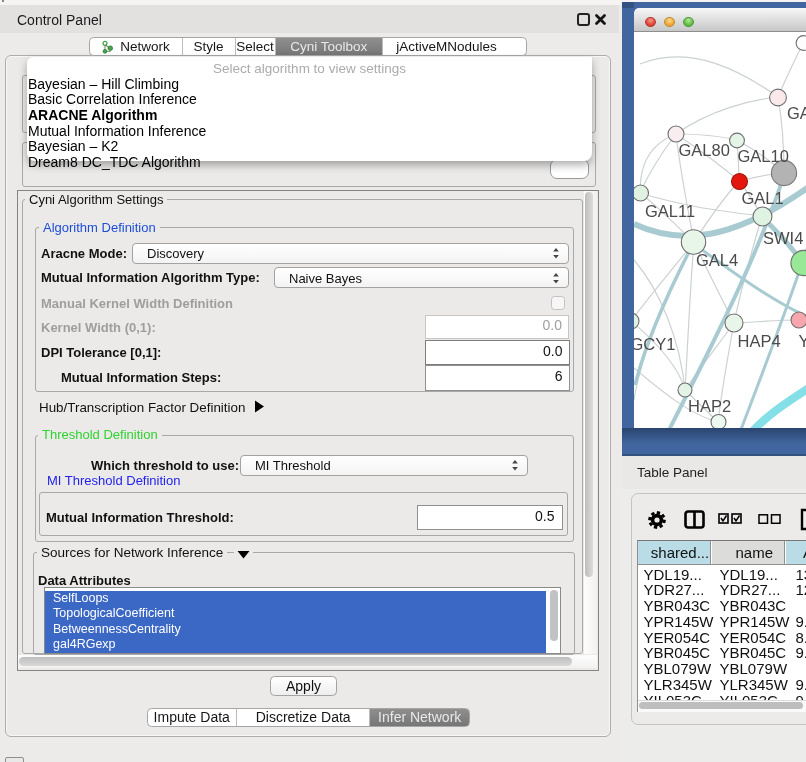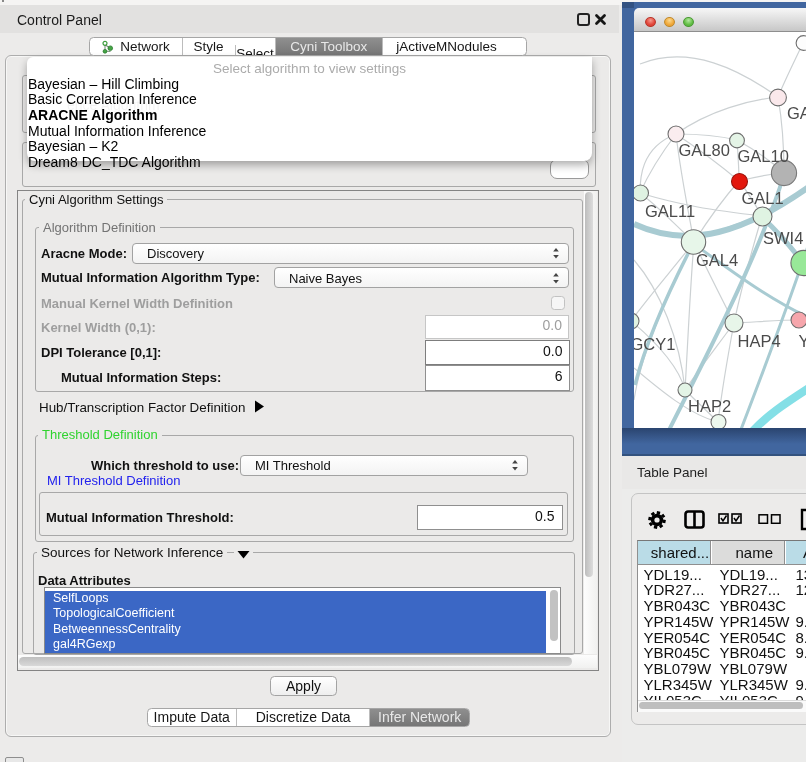--- a/index.html
+++ b/index.html
@@ -34,21 +34,21 @@
 <div class="ab" style="left:4.5px;top:55px;width:604px;height:679.5px;border:1px solid #ADADAD;border-radius:6px;background:#EBEAE9;box-shadow:inset 0 0 0 1px rgba(255,255,255,0.6);"></div>
 
 <div class="seg" style="left:88.5px;top:37px;width:436px;height:17px;">
   <div class="s" style="width:92px;"><svg width="13" height="14" style="margin-right:6px;">
         <path d="M4 4.5 L4 11 L9.5 11.5 M4.5 5 L8.8 8" stroke="#7C8C7C" stroke-width="1.1" fill="none"></path>
         <circle cx="4" cy="3.3" r="2" fill="#FFF" stroke="#3D9E3D" stroke-width="1.2"></circle>
         <circle cx="9.3" cy="8.2" r="2.3" fill="#46A546" stroke="#2E7D32" stroke-width="0.8"></circle>
         <circle cx="4" cy="11.3" r="1.9" fill="#46A546" stroke="#2E7D32" stroke-width="0.8"></circle>
       </svg>Network</div>
   <div class="s" style="width:52px;">Style</div>
-  <div class="s" style="width:39px;margin-top:7px;">Select</div>
+  <div class="s" style="width:39px;">Select</div>
   <div class="s sel" style="width:106.5px;">Cyni Toolbox</div>
   <div class="s" style="width:127px;">jActiveMNodules</div>
 </div>
 
 <div class="grp" style="left:21.5px;top:74.5px;width:572px;height:56px;"></div>
 <div class="ab" style="left:552px;top:102px;width:34px;height:20px;border:2.5px solid #6FA7DC;border-radius:6px;background:#FFF;box-shadow:0 0 3px rgba(90,150,220,0.8);"></div>
 <div class="grp" style="left:21.5px;top:141.5px;width:572px;height:43px;"></div>
 <div class="ab" style="left:550px;top:158.5px;width:37px;height:18px;border:1.5px solid #9A9A9A;border-radius:7px;background:#FFF;"></div>
 
 <div class="ab" style="left:16.5px;top:189.5px;width:580px;height:479.5px;border:1px solid #848484;background:#EBEAE9;"></div>
@@ -56,21 +56,21 @@
 <div class="ab" style="left:583.5px;top:190.5px;width:13px;height:463px;background:linear-gradient(to right,#FDFDFD,#F1F1F0);"></div>
 <div class="ab" style="left:585px;top:192px;width:7.5px;height:385px;background:linear-gradient(to right,#BDBDBD,#DCDCDC);border-radius:4px;"></div>
 
 <div class="ab" style="left:17.5px;top:654.5px;width:579px;height:13.5px;background:linear-gradient(#FDFDFD,#F1F1F0);"></div>
 <div class="ab" style="left:18.5px;top:656.5px;width:553px;height:9.5px;background:linear-gradient(#BFBFBF,#D8D8D8);border-radius:5px;"></div>
 
 <div class="grp" style="left:22px;top:199px;width:558.5px;height:453px;"></div>
 <div class="gt" style="left:25px;top:193px;">Cyni Algorithm Settings</div>
 
 <div class="grp" style="left:35px;top:227px;width:537px;height:163px;"></div>
-<div class="gt" style="left:39px;top:221px;color:#737373;">Algorithm Definition</div>
+<div class="gt" style="left:39px;top:221px;color:#1d4ed8;">Algorithm Definition</div>
 <div class="lbl" style="left:41px;top:246px;">Aracne Mode:</div>
 <div class="combo" style="left:132px;top:242.5px;width:435px;height:19px;">
     <span class="tx">Discovery</span>
 <svg class="ud" width="8" height="14">
       <path d="M4 2 L6.8 5.4 L1.2 5.4 Z" fill="#444"></path>
       <path d="M4 12.4 L6.8 9 L1.2 9 Z" fill="#444"></path>
     </svg>
   </div>
 <div class="lbl" style="left:41px;top:269.5px;">Mutual Information Algorithm Type:</div>
 <div class="combo" style="left:274px;top:267px;width:293px;height:19px;">

